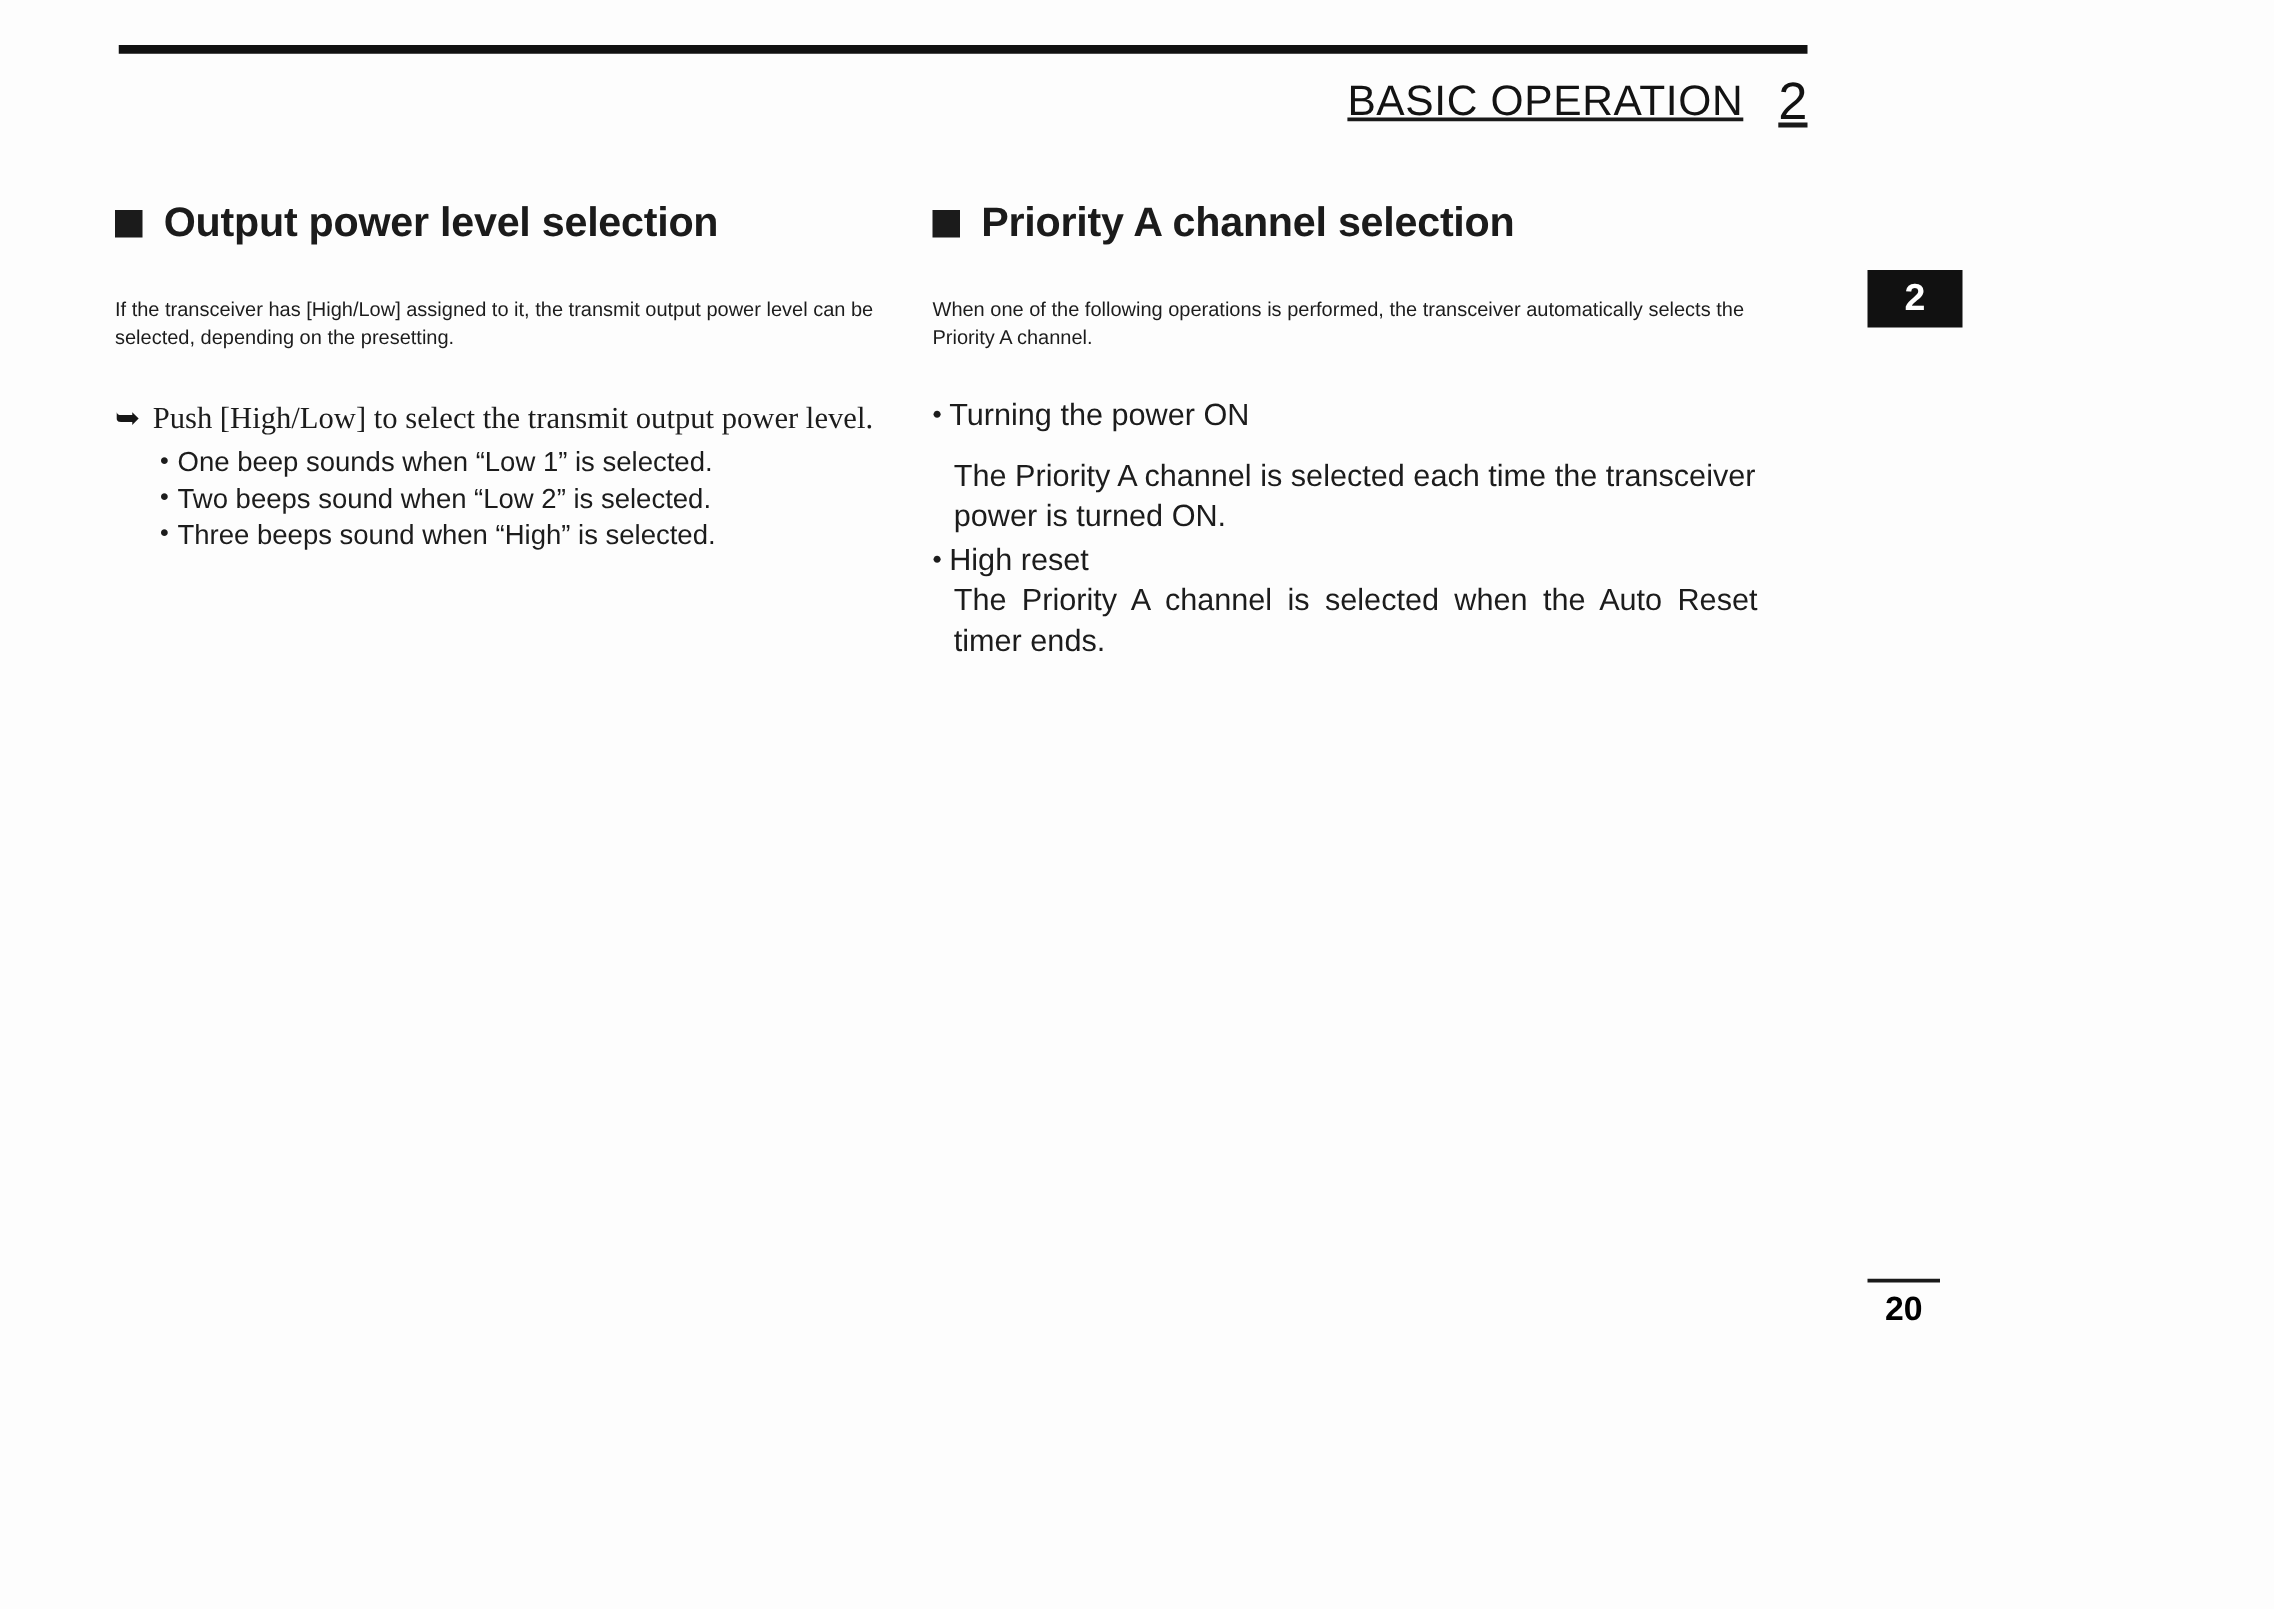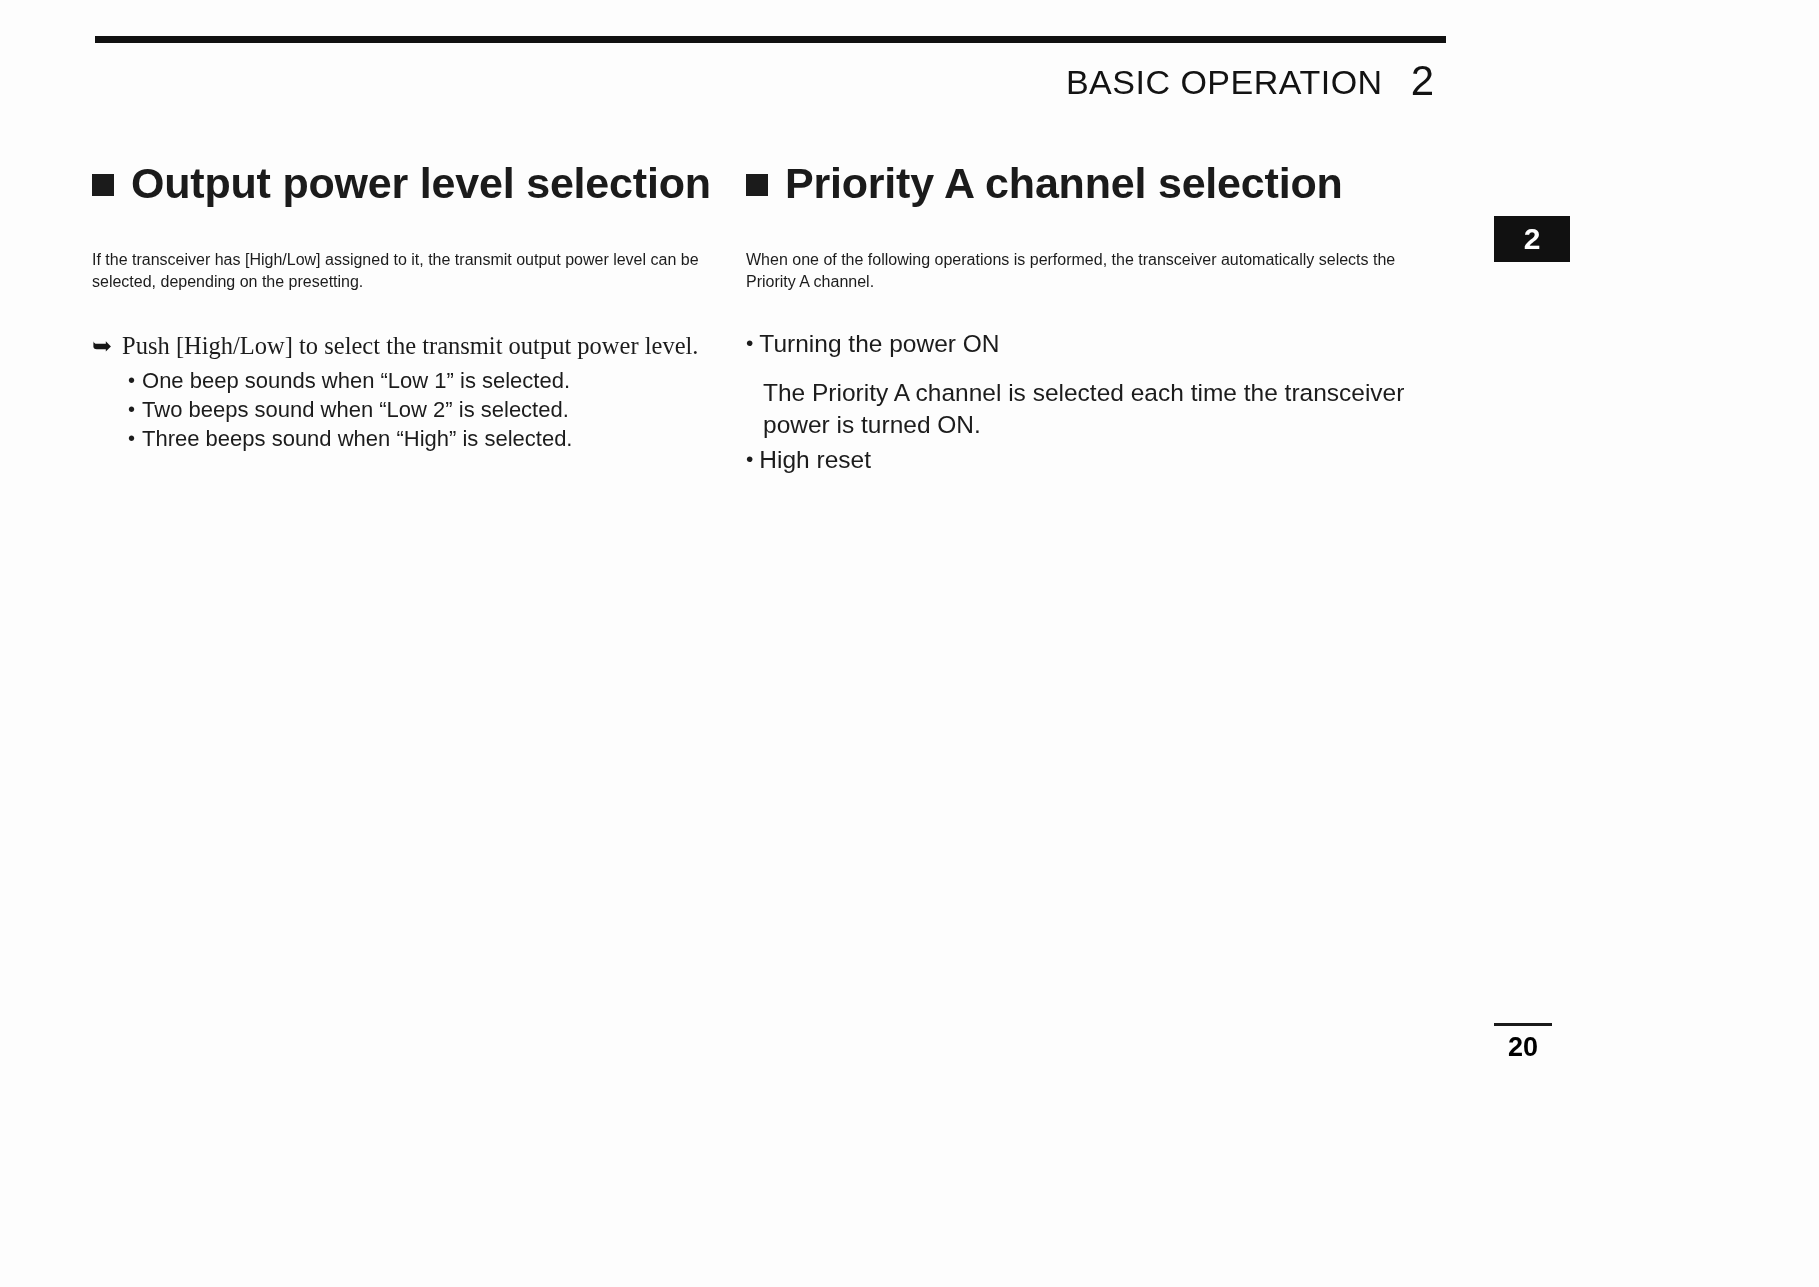--- a/index.html
+++ b/index.html
@@ -27,26 +27,27 @@
     position: absolute;
     left: 95px;
     top: 36px;
     width: 1351px;
     height: 7px;
     background: #111111;
   }
 
   .header-title-wrap {
     position: absolute;
-    left: 588px;
+    left: 600px;
     top: 60px;
     width: 846px;
     display: flex;
-    align-items: flex-end;
+    align-items: center;
     justify-content: flex-end;
+    text-decoration: underline;
   }
   .header-title {
     font-size: 34px;
     font-weight: 400;
     letter-spacing: 0.5px;
     color: #131313;
     white-space: nowrap;
   }
   .header-chapter-num {
     font-size: 42px;
@@ -77,21 +78,21 @@
     position: absolute;
     top: 160px;
     width: 660px;
   }
   .col-left  { left: 92px;  }
   .col-right { left: 746px; }
 
   .section-heading {
     display: flex;
     align-items: center;
-    font-size: 43px;
+    font-size: 33px;
     font-weight: 700;
     color: #1b1b1b;
     letter-spacing: -0.2px;
     margin: 0 0 42px 0;
     line-height: 1.1;
     white-space: nowrap;
   }
   .heading-square {
     display: inline-block;
     width: 22px;
@@ -254,20 +255,21 @@
           <span class="op-bullet">•</span>
           <span>Turning the power ON</span>
         </div>
         <p class="op-desc no-justify">The Priority A channel is selected each time the transceiver power is turned ON.</p>
       </li>
       <li class="op-item">
         <div class="op-head">
           <span class="op-bullet">•</span>
           <span>High reset</span>
         </div>
+        <p class="op-desc">The Priority A channel is selected when the Auto Reset timer ends.</p>
       </li>
     </ul>
   </div>
 
   <div class="footer-rule"></div>
   <div class="footer-pagenum">20</div>
 
 </div>
 
 </body></html>

